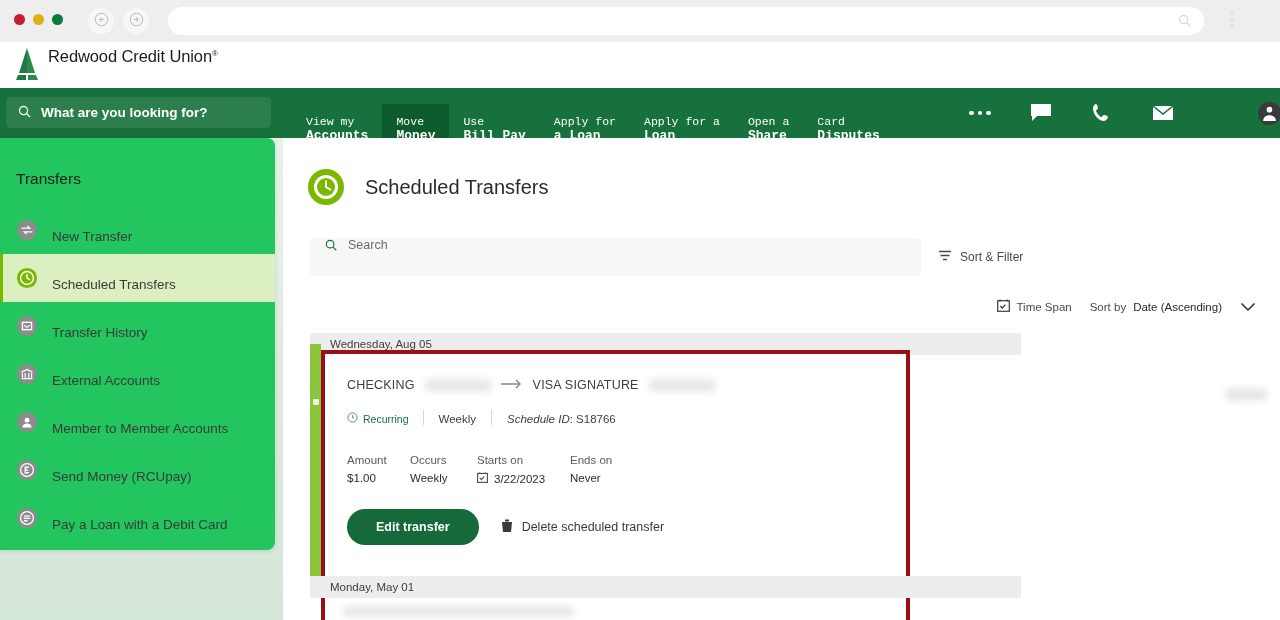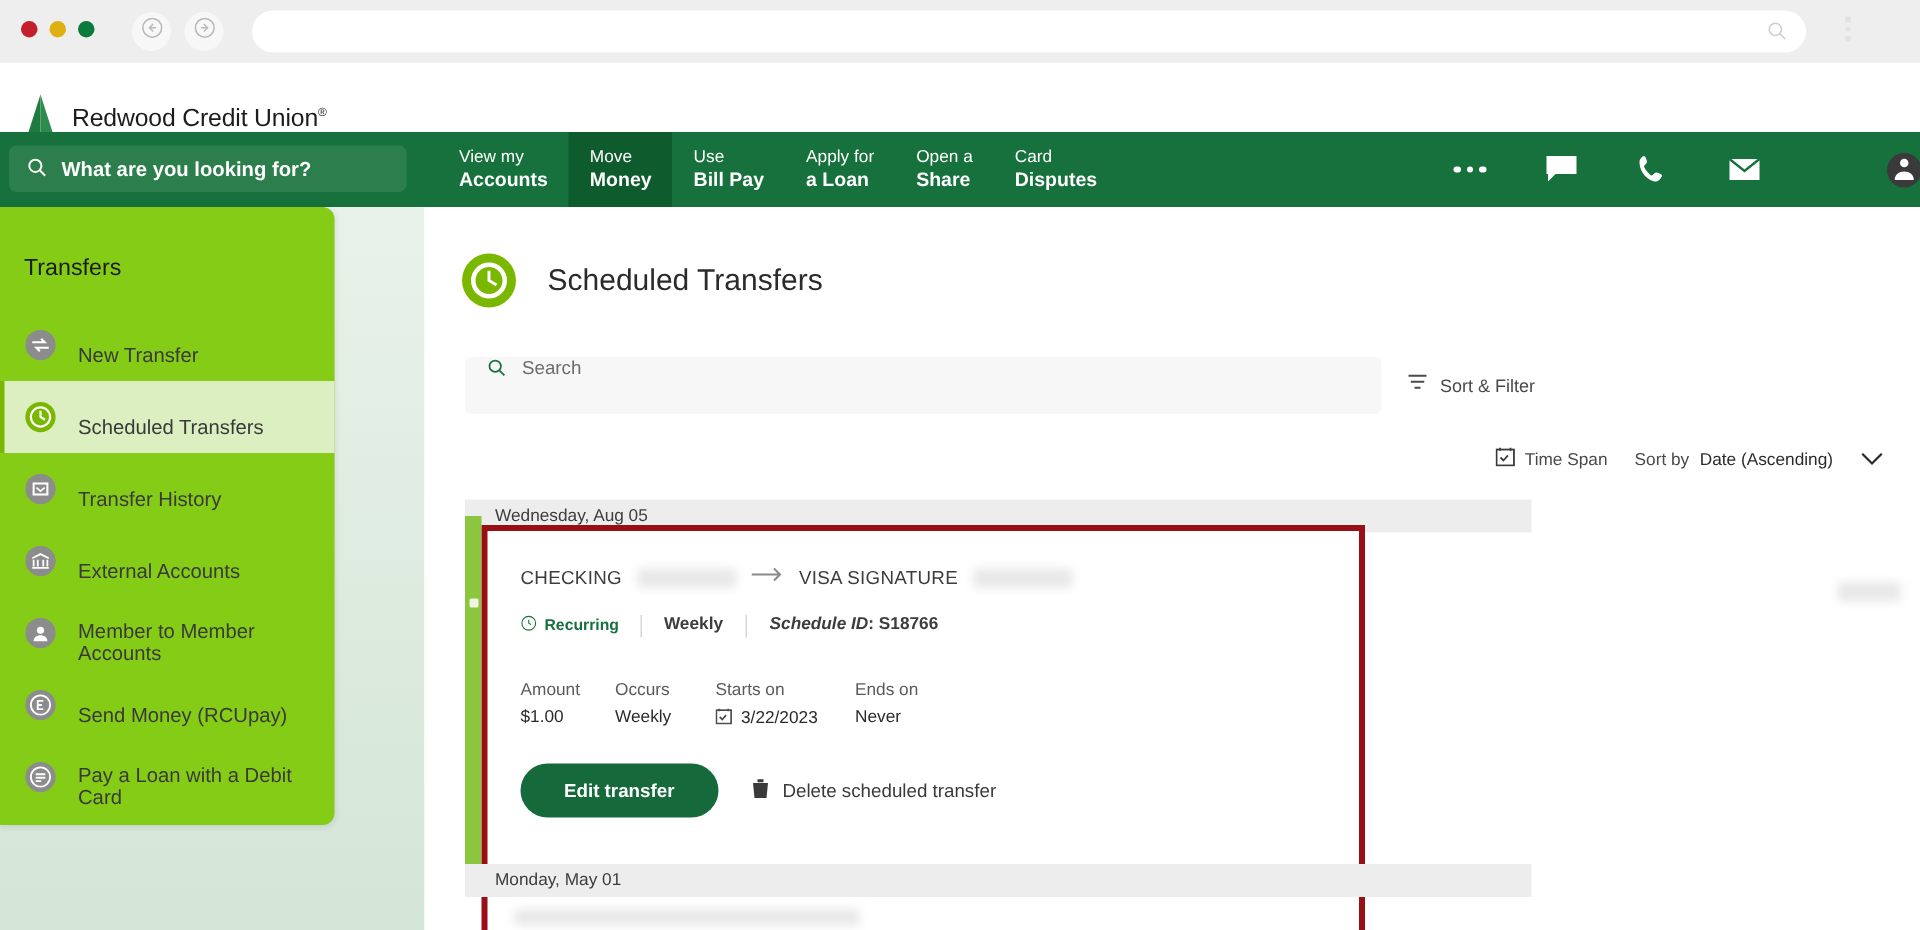--- a/index.html
+++ b/index.html
@@ -39,39 +39,39 @@
     position: absolute; left: 1230px; top: 11px;
     display: flex; flex-direction: column; gap: 3px; align-items: center;
   }
   .kebab i { width: 3.5px; height: 3.5px; border-radius: 50%; background: #e2e2e2; display: block; }
 
   
   .brandbar {
     position: absolute; left: 0; top: 42px; width: 1280px; height: 46px;
     background: #ffffff;
   }
-  .logo-wrap { position: absolute; left: 14px; top: 5px; display: flex; align-items: center; gap: 8px; margin-top: 15px; }
+  .logo-wrap { position: absolute; left: 14px; top: 5px; display: flex; align-items: flex-start; gap: 8px; }
   .logo-mark { width: 26px; height: 34px; }
   .brand-text { font-size: 16.5px; color: #1c1c1c; letter-spacing: -0.1px; }
   .brand-text sup { font-size: 8px; vertical-align: super; }
 
   
   .greenbar {
     position: absolute; left: 0; top: 88px; width: 1280px; height: 50px;
     background: #17713c;
   }
   .site-search {
     position: absolute; left: 6px; top: 9px; width: 265px; height: 31px;
     background: #2c7f4c; border-radius: 5px; display: flex; align-items: center; gap: 9px;
     padding-left: 11px; cursor: text;
   }
   .site-search svg { width: 15px; height: 15px; stroke: #ffffff; fill: none; stroke-width: 2.1; flex: none; }
   .site-search span { font-size: 13.5px; color: #ffffff; font-weight: bold; }
 
-  .navitems { position: absolute; left: 292px; top: 0; height: 66px; display: flex; }
+  .navitems { position: absolute; left: 292px; top: 16px; height: 66px; display: flex; font-family: Liberation Mono, monospace; }
   .navitem {
     height: 50px; padding: 0 14px; display: flex; flex-direction: column;
     justify-content: center; cursor: pointer; line-height: 1.18;
   }
   .navitem.active { background: #0e5c2e; }
   .navitem .l1 { font-size: 11.5px; color: #ffffff; }
   .navitem .l2 { font-size: 13px; color: #ffffff; font-weight: bold; }
 
   .nav-more {
     position: absolute; left: 966px; top: 19px; width: 28px; height: 12px;
@@ -92,22 +92,22 @@
   
   .page {
     position: absolute; left: 0; top: 138px; width: 1280px; height: 482px;
     background: #ffffff;
   }
   .leftwash {
     position: absolute; left: 0; top: 0; width: 283px; height: 482px;
     background: linear-gradient(180deg, #e9f2ea 0%, #dceade 60%, #d4e6d8 100%);
   }
   .sidecard {
-    position: absolute; left: 0; top: 0; width: 223px;
-    background: #84cc16; border-radius: 0 8px 8px 0;
+    position: absolute; left: 0; top: 0; width: 275px;
+    background: #22c55e; border-radius: 0 8px 8px 0;
     padding-bottom: 8px;
     box-shadow: 0 1px 5px rgba(0,0,0,0.10);
   }
   .side-title { font-size: 15.5px; color: #1c1c1c; padding: 32px 0 18px 16px; }
   .side-item {
     height: 48px; display: flex; align-items: center; gap: 14px; padding-left: 16px; cursor: pointer;
   }
   .side-item.active { background: #dcefc0; box-shadow: inset 3px 0 0 #7ab800; }
   .side-item .sic { width: 22px; height: 22px; flex: none; }
   .side-item .slabel { font-size: 13.5px; color: #3a3a3a; margin-top: 12px; }
@@ -160,21 +160,21 @@
   .xfer-card {
     position: absolute; left: 38px; top: 212px; width: 589px; height: 333px;
     background: #ffffff; border: 4px solid #9a0f16;
   }
   .blur { background: #e8e8e8; filter: blur(3.2px); border-radius: 2px; display: inline-block; }
 
   .acctrow { position: absolute; left: 22px; top: 22px; display: flex; align-items: center; gap: 10px; }
   .acctrow .an { font-size: 12.5px; color: #3d3d3d; letter-spacing: 0.2px; }
   .arrow svg { width: 22px; height: 12px; stroke: #8a8a8a; fill: none; stroke-width: 1.4; }
 
-  .metarow { position: absolute; left: 22px; top: 56px; display: flex; align-items: flex-start; gap: 0; font-weight: bold; }
+  .metarow { position: absolute; left: 22px; top: 56px; display: flex; align-items: flex-end; gap: 0; }
   .recurring { display: flex; align-items: center; gap: 5px; padding-right: 14px; }
   .recurring svg { width: 11px; height: 11px; stroke: #17713c; fill: none; stroke-width: 1.6; }
   .recurring span { font-size: 10.5px; color: #17713c; }
   .msep { width: 1px; height: 15px; background: #d6d6d6; }
   .mfreq { font-size: 11.5px; color: #3d3d3d; padding: 0 15px; }
   .msched { font-size: 11.5px; color: #3d3d3d; padding-left: 15px; }
   .msched i { font-style: italic; }
 
   .detailgrid { position: absolute; left: 22px; top: 100px; display: flex; gap: 0; }
   .dcell { display: flex; flex-direction: column; gap: 6px; }
@@ -281,20 +281,24 @@
       <span class="l1">Move</span>
       <span class="l2">Money</span>
     </div>
     <div class="navitem">
       <span class="l1">Use</span>
       <span class="l2">Bill Pay</span>
     </div>
     <div class="navitem">
       <span class="l1">Apply for</span>
       <span class="l2">a Loan</span>
+    </div>
+    <div class="navitem">
+      <span class="l1">Apply for a</span>
+      <span class="l2">Loan</span>
     </div>
     <div class="navitem">
       <span class="l1">Open a</span>
       <span class="l2">Share</span>
     </div>
     <div class="navitem">
       <span class="l1">Card</span>
       <span class="l2">Disputes</span>
     </div>
   </div>

